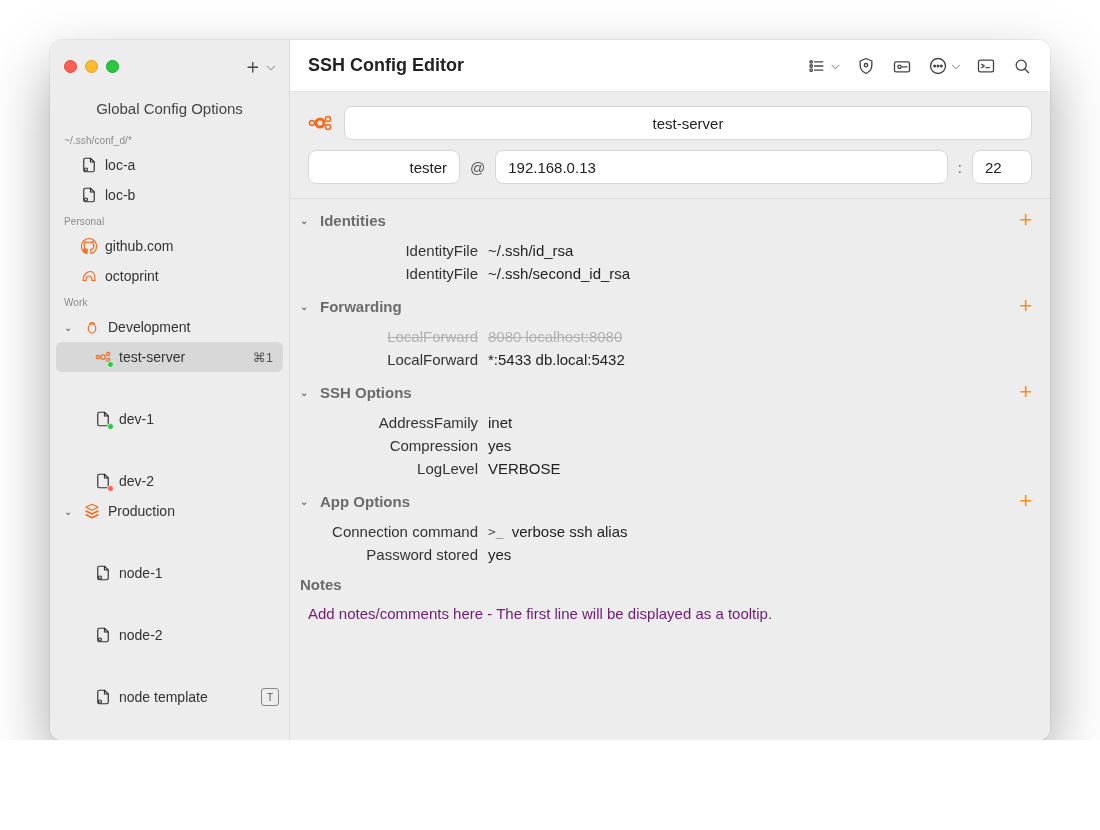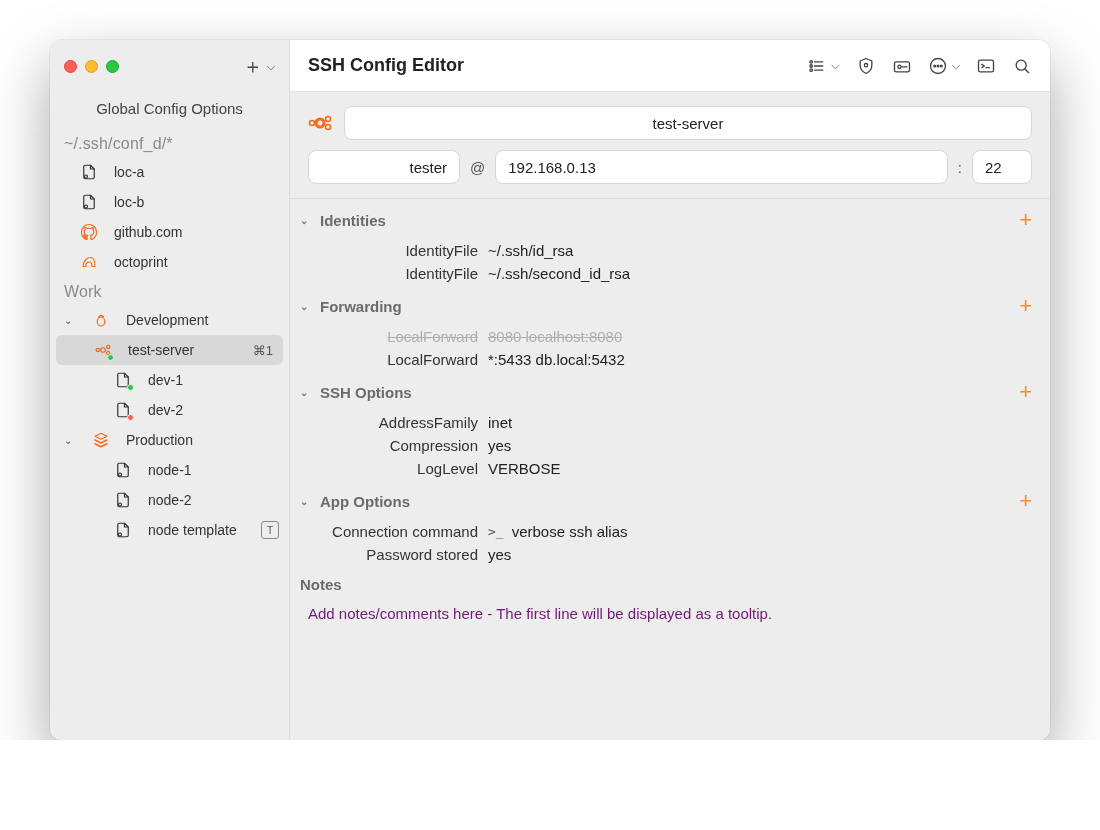--- a/index.html
+++ b/index.html
@@ -52,41 +52,41 @@
     font-weight: 400;
   }
   .chev { font-size: 11px; color:#666;}
   .sidebar-title {
     text-align: center;
     font-size: 15px;
     color: #444;
     padding: 8px 0 12px;
   }
   .group-label {
-    font-size: 16px;
+    font-size: 10px;
     color: #8a8a8a;
     padding: 6px 14px 4px;
     letter-spacing: .01em;
   }
   .tree-row {
     display: flex;
     align-items: center;
     height: 30px;
     padding: 0 10px 0 14px;
     font-size: 14px;
     color: #333;
-    gap: 16px;
+    gap: 7px;
     cursor: default;
   }
   .tree-row .disclose { width: 12px; color:#555; font-size:10px; }
   .tree-row .icon { width: 18px; display:flex; justify-content:center; }
   .tree-row .label { flex: 1; white-space: nowrap; }
   .tree-row .trailing { color:#555; font-size:13px; }
   .tree-row.indent1 { padding-left: 30px; }
-  .tree-row.indent2 { padding-left: 64px; }
+  .tree-row.indent2 { padding-left: 44px; margin-top: 32px; }
   .tree-row.selected { background:#d8d8d8; border-radius:6px; margin:0 6px; padding-left: 38px;}
   .badge-box { width:18px; height:18px; border:1px solid #888; border-radius:3px; font-size:10px; display:flex; align-items:center; justify-content:center; color:#555;}
 
   
   .main {
     flex: 1;
     display: flex;
     flex-direction: column;
     background: #fff;
   }
@@ -205,20 +205,21 @@
       <span class="icon">
           <svg viewBox="0 0 24 24">
             <path d="M14 3H7a2 2 0 0 0-2 2v14a2 2 0 0 0 2 2h10a2 2 0 0 0 2-2V8z"></path>
             <path d="M14 3v5h5"></path>
             <circle cx="8" cy="18" r="2"></circle>
           </svg>
         </span>
       <span class="label">loc-b</span>
     </div>
 
+    <div class="group-label">Personal</div>
     <div class="tree-row indent1">
       <span class="icon" style="color:#f36b1c">
           <svg viewBox="0 0 24 24" fill="currentColor" stroke="none">
             <path d="M12 2C6.5 2 2 6.6 2 12.3c0 4.5 2.9 8.4 6.8 9.7.5.1.7-.2.7-.5v-1.8c-2.8.6-3.4-1.4-3.4-1.4-.5-1.2-1.1-1.5-1.1-1.5-.9-.6.1-.6.1-.6 1 .1 1.5 1 1.5 1 .9 1.6 2.4 1.1 3 .9.1-.7.4-1.1.6-1.4-2.2-.3-4.6-1.1-4.6-5 0-1.1.4-2 1-2.7-.1-.3-.4-1.3.1-2.7 0 0 .8-.3 2.8 1 .8-.2 1.7-.3 2.5-.3s1.7.1 2.5.3c1.9-1.3 2.8-1 2.8-1 .5 1.4.2 2.4.1 2.7.6.7 1 1.6 1 2.7 0 3.9-2.3 4.8-4.6 5 .4.3.7.9.7 1.9v2.8c0 .3.2.6.7.5 4-1.3 6.8-5.2 6.8-9.7C22 6.6 17.5 2 12 2z"></path>
           </svg>
         </span>
       <span class="label">github.com</span>
     </div>
     <div class="tree-row indent1">
       <span class="icon" style="color:#f36b1c">

